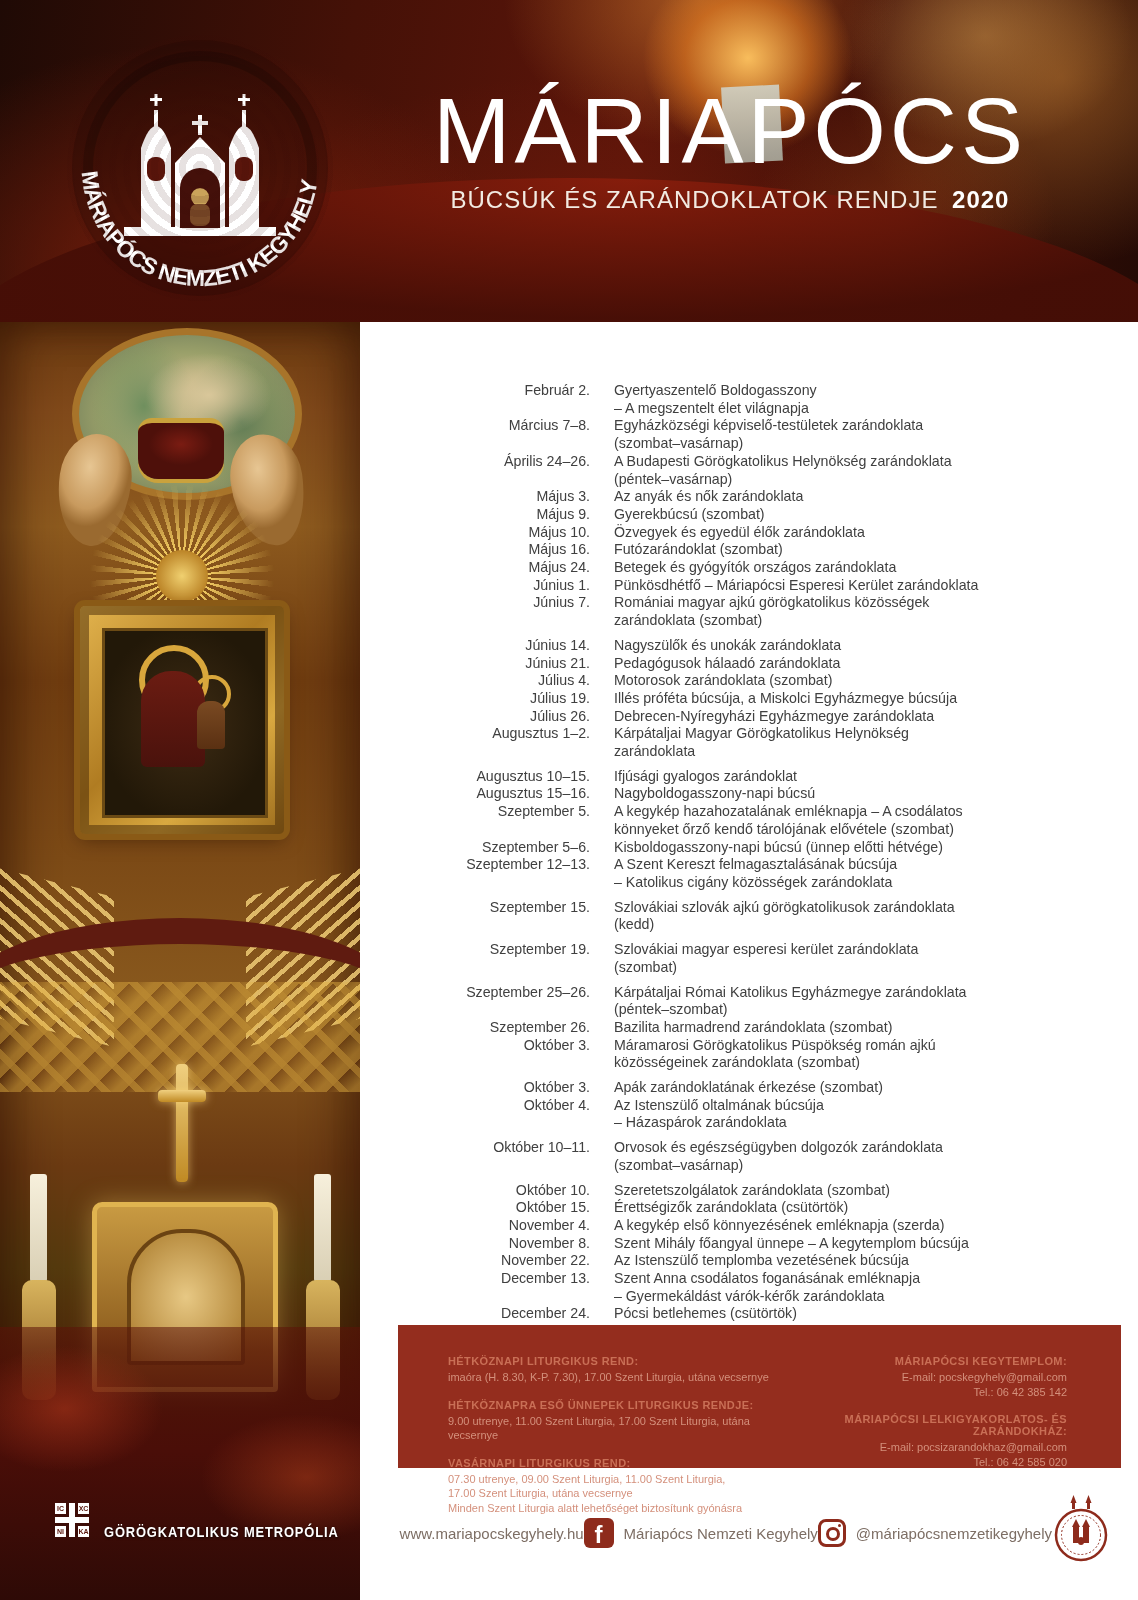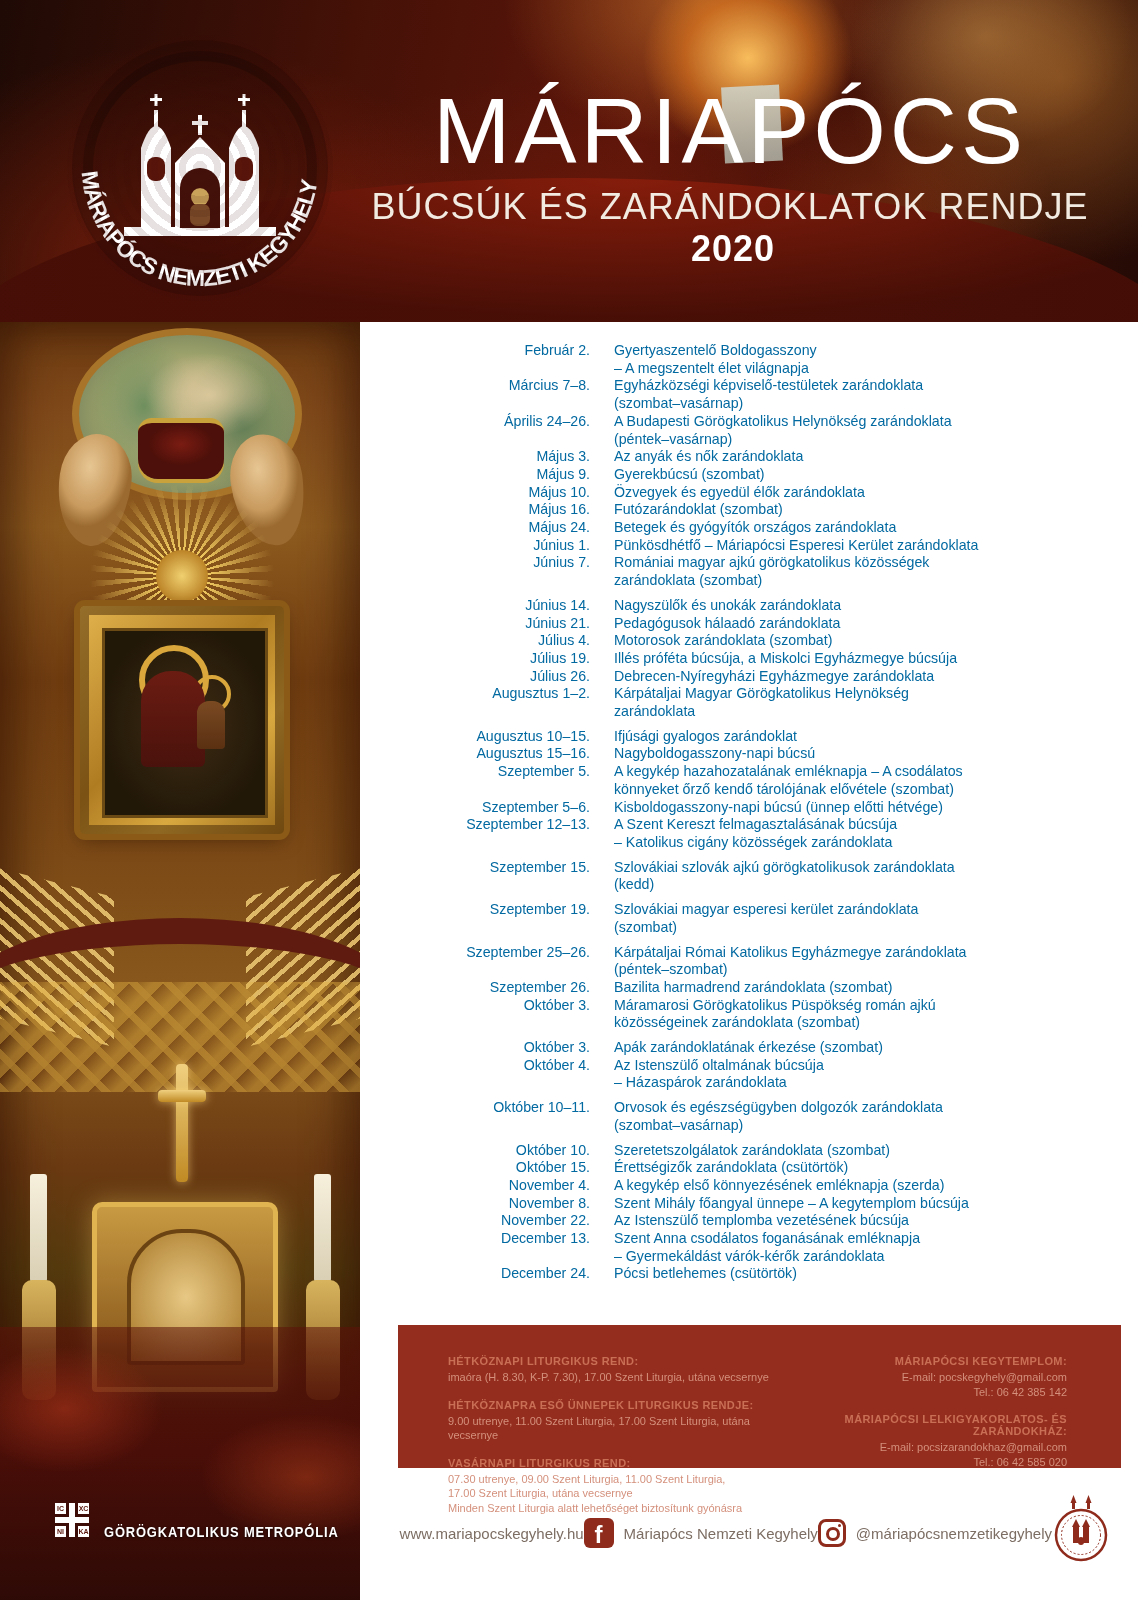--- a/index.html
+++ b/index.html
@@ -24,21 +24,21 @@
 
   
   .logo{position:absolute;left:62px;top:30px;width:276px;height:276px;}
   .logo::before{content:"";position:absolute;inset:0;border-radius:50%;
       background:repeating-radial-gradient(circle at 50% 50%, rgba(55,10,5,.22) 0 7px, rgba(0,0,0,0) 7px 14px);
       opacity:.55;}
 
   
   .title-block{position:absolute;left:368px;top:84px;width:724px;text-align:center;color:#fff;}
   .title-block h1{margin:0;font-size:93px;line-height:1.02;font-weight:400;letter-spacing:4px;text-align:center;}
-  .subtitle{margin-top:7px;font-size:36px;letter-spacing:1px;color:#f2ebe2;font-weight:400;}
+  .subtitle{margin-top:7px;font-size:24px;letter-spacing:1px;color:#f2ebe2;font-weight:400;}
   .subtitle .year{font-weight:700;color:#fff;margin-left:6px;}
 
   
   .photo-col{position:absolute;left:0;top:322px;width:360px;height:1278px;overflow:hidden;
     background:linear-gradient(180deg,#6b3a10 0%,#80491a 7%,#8d5a1e 16%,#6f3c10 28%,#7c4a16 42%,
                #8a5a1e 54%,#6b3a12 66%,#553a0e 74%,#4a2408 82%,#351206 92%,#2c0e07 100%);
     box-shadow:inset 18px 0 40px rgba(40,10,0,.45), inset -18px 0 40px rgba(40,10,0,.45);}
   .fresco{position:absolute;left:72px;top:6px;width:216px;height:158px;border-radius:50%;
     border:7px solid #a8742a;
     background:radial-gradient(90px 60px at 60% 38%, #d9c79a, rgba(0,0,0,0) 70%),
@@ -99,21 +99,21 @@
   .bottom-red{position:absolute;left:0;top:1005px;width:360px;height:273px;
     background:radial-gradient(140px 90px at 18% 30%, rgba(190,60,30,.5), transparent 70%),
                radial-gradient(150px 90px at 85% 55%, rgba(190,70,30,.45), transparent 70%),
                linear-gradient(180deg, rgba(92,18,8,.55), #4a0e08 45%, #2e0a06 100%);}
   .metropolia{position:absolute;left:52px;top:1178px;display:flex;align-items:flex-end;gap:12px;color:#fff;}
   .metropolia .mx-text{font-size:15px;font-weight:700;letter-spacing:1px;transform:scaleX(.86);transform-origin:left center;
     white-space:nowrap;text-shadow:0 1px 3px rgba(0,0,0,.8);}
 
   
   .content{position:absolute;left:360px;top:322px;width:778px;height:978px;background:#fff;}
-  .schedule{padding-top:20px;color:#0369a1;}
+  .schedule{padding-top:60px;color:#404040;}
   .row{display:grid;grid-template-columns:230px 1fr;column-gap:24px;font-size:14.2px;line-height:17.7px;}
   .row.gap{margin-top:7px;}
   .row .date{text-align:right;white-space:nowrap;}
   .row .desc{white-space:pre-line;padding-right:14px;}
 
   
   .info-box{position:absolute;left:398px;top:1325px;width:723px;height:143px;background:#942d1e;
     display:flex;justify-content:space-between;box-sizing:border-box;padding:30px 54px 0 50px;}
   .info-sec{margin-bottom:14px;}
   .info-title{font-size:11px;font-weight:700;letter-spacing:.4px;color:#c96f56;margin-bottom:3px;}

